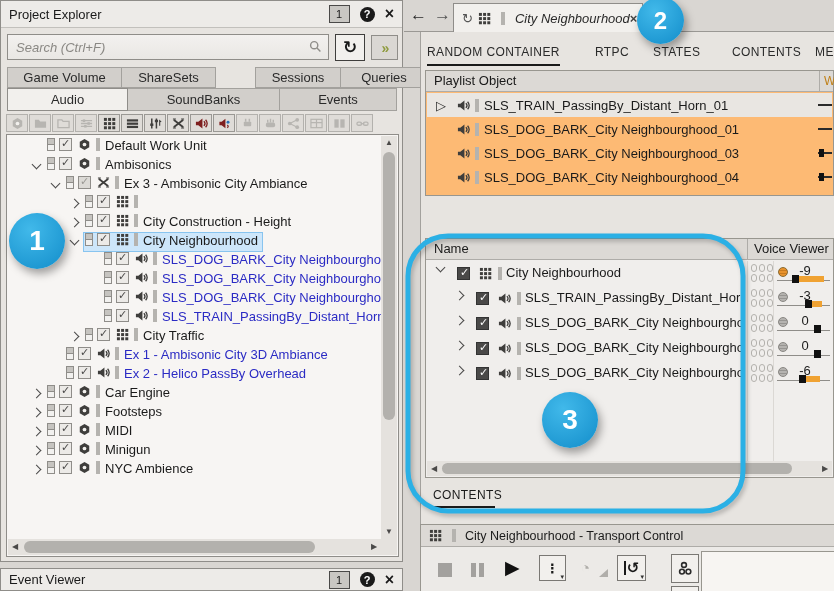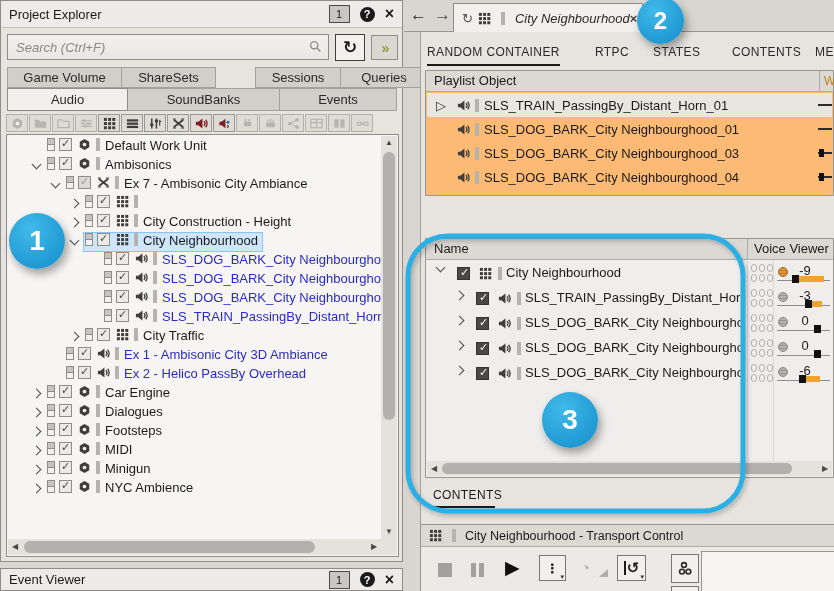--- a/index.html
+++ b/index.html
@@ -310,21 +310,21 @@
               <span class="ticon">
                 <svg width="13" height="13" viewBox="0 0 14 14">
                   <g stroke="#3f3e3c" stroke-width="2" stroke-linecap="round">
                     <path d="M2.5 3.5 11.5 10.5"></path>
                     <path d="M11.5 3.5 2.5 10.5"></path>
                   </g>
                   <path d="M1 2.2h3.2M9.8 2.2H13M1 11.8h3.2M9.8 11.8H13" stroke="#3f3e3c" stroke-width="1.2"></path>
                 </svg>
               </span>
               <span class="gbar"></span>
-              <span class="tlabel">Ex 7 - Ambisonic City Ambiance</span>
+              <span class="tlabel">Ex 3 - Ambisonic City Ambiance</span>
             </span>
           </div>
           <div class="trow">
             <span class="expslot" style="margin-left: 57px;">
               <span class="chev closed"></span>
             </span>
             <span class="rowline">
               <span class="split"></span>
               <span class="cb"></span>
               <span class="ticon">
@@ -519,37 +519,20 @@
               <span class="split"></span>
               <span class="cb"></span>
               <span class="ticon">
                 <svg width="13" height="13" viewBox="0 0 14 14">
                   <path d="M7 1.1 12.1 4v6L7 12.9 1.9 10V4Z" fill="#3f3e3c"></path>
                   <circle cx="7" cy="7" r="2" fill="#f2f0ed"></circle>
                 </svg>
               </span>
               <span class="gbar"></span>
               <span class="tlabel">Car Engine</span>
-            </span>
-          </div>
-          <div class="trow">
-            <span class="expslot" style="margin-left: 19px;">
-              <span class="chev closed"></span>
-            </span>
-            <span class="rowline">
-              <span class="split"></span>
-              <span class="cb"></span>
-              <span class="ticon">
-                <svg width="13" height="13" viewBox="0 0 14 14">
-                  <path d="M7 1.1 12.1 4v6L7 12.9 1.9 10V4Z" fill="#3f3e3c"></path>
-                  <circle cx="7" cy="7" r="2" fill="#f2f0ed"></circle>
-                </svg>
-              </span>
-              <span class="gbar"></span>
-              <span class="tlabel">Dialogues</span>
             </span>
           </div>
           <div class="trow">
             <span class="expslot" style="margin-left: 19px;">
               <span class="chev closed"></span>
             </span>
             <span class="rowline">
               <span class="split"></span>
               <span class="cb"></span>
               <span class="ticon">

